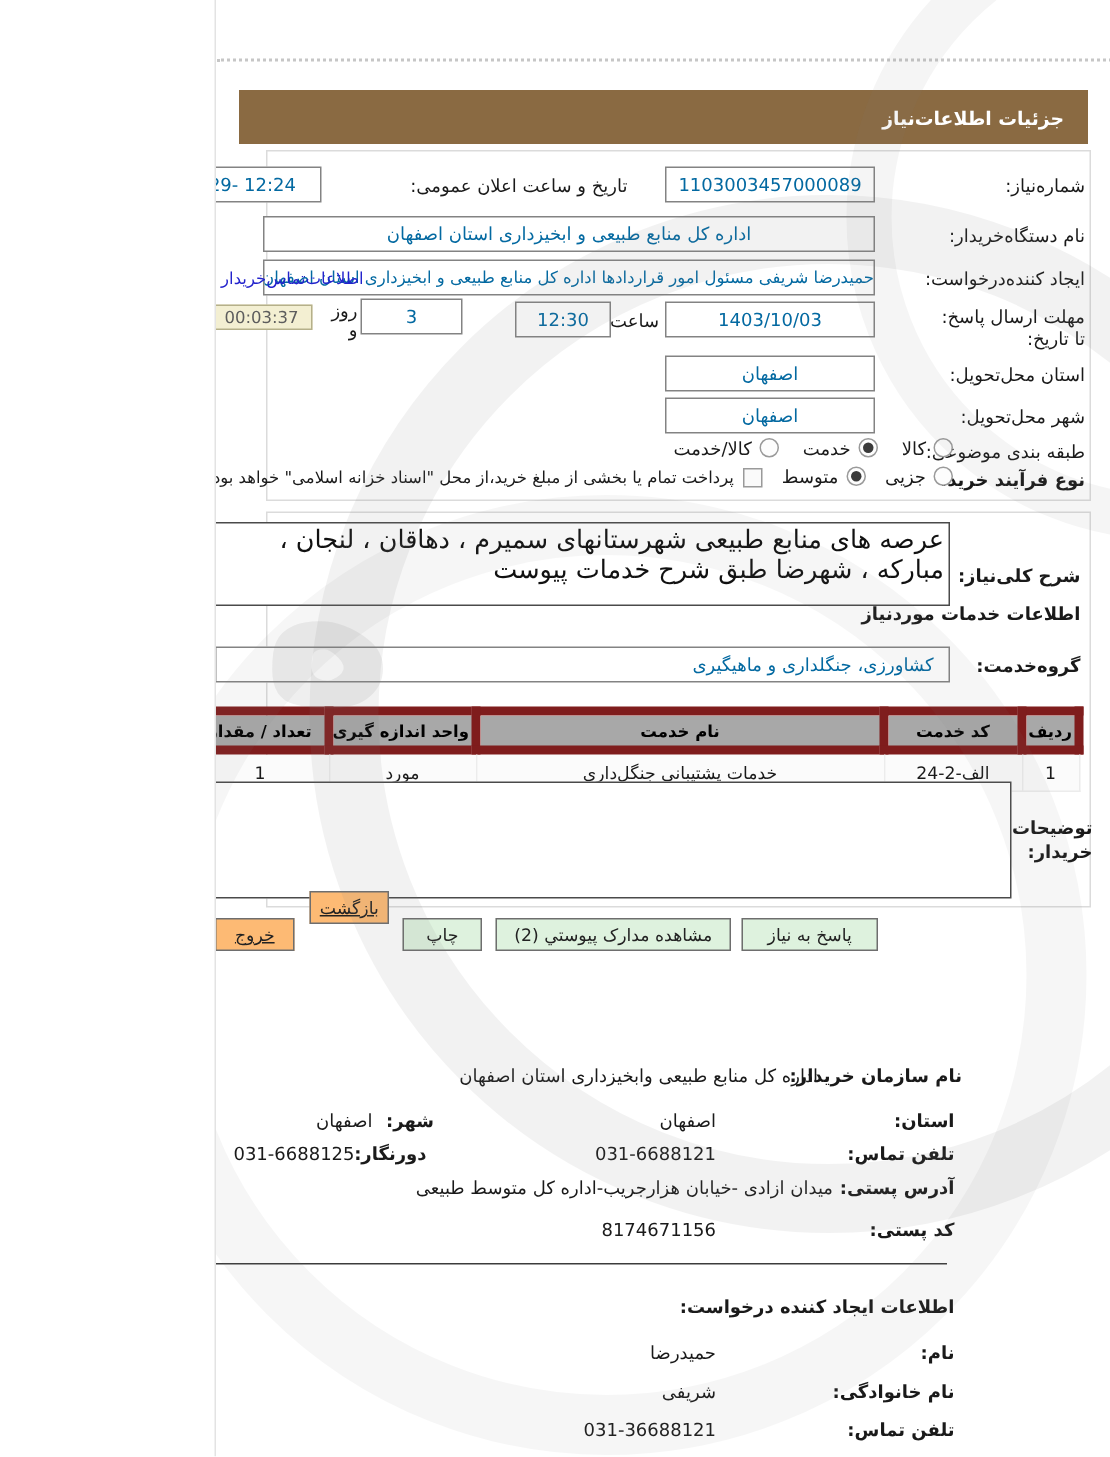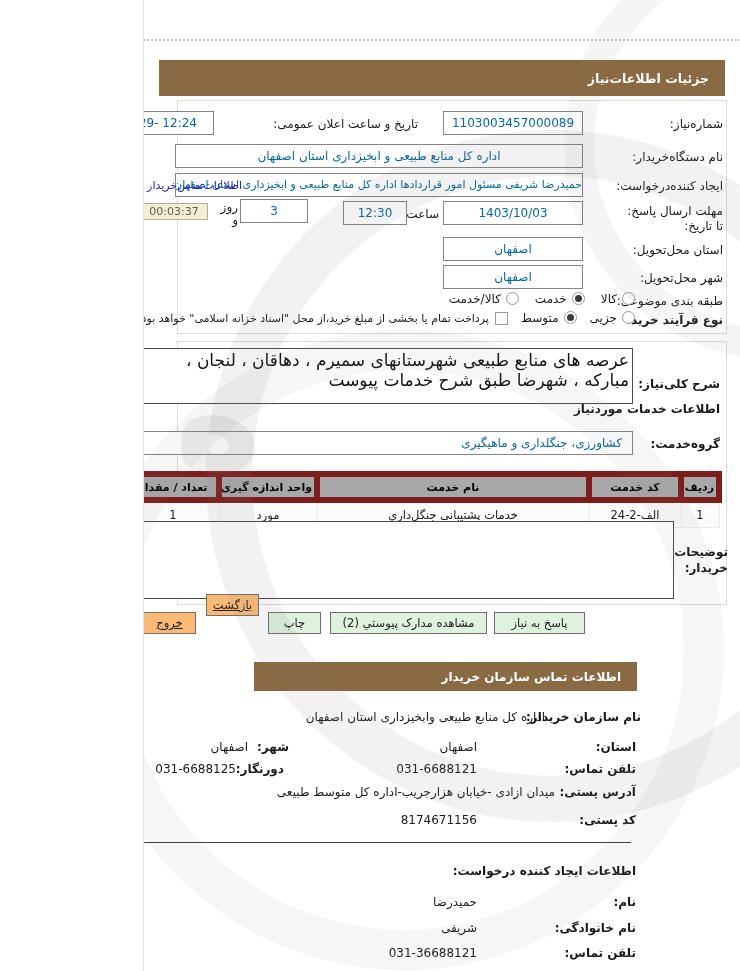--- a/index.html
+++ b/index.html
@@ -165,23 +165,20 @@
 
   <div class="lbl blbl" style="right:12px;top:544px;white-space:normal;width:62px;line-height:16px;">توضیحات خریدار:</div>
   <div class="txtbox" style="right:66px;top:521px;width:644px;height:78px;"></div>
 
   <div class="btn green" style="right:155px;top:612px;width:91px;">پاسخ به نیاز</div>
   <div class="btn green" style="right:253px;top:612px;width:157px;">مشاهده مدارک پیوستي (2)</div>
   <div class="btn green" style="right:419px;top:612px;width:53px;">چاپ</div>
   <div class="btn pink" style="right:481px;top:594px;width:53px;">بازگشت</div>
   <div class="btn pink" style="right:544px;top:612px;width:53px;">خروج</div>
 
-  <div class="bar" style="right:103px;left:110px;top:662px;height:29px;font-size:12px;">
-    <span>اطلاعات تماس  سازمان خریدار</span>
-  </div>
 
   <div class="lbl blbl" style="right:99px;top:710px;">نام سازمان خریدار:</div>
   <div class="lbl" style="right:195px;top:710px;">اداره کل منابع طبیعی وابخیزداری استان اصفهان</div>
 
   <div class="lbl blbl" style="right:104px;top:740px;">استان:</div>
   <div class="lbl" style="right:263px;top:740px;">اصفهان</div>
   <div class="lbl blbl" style="right:451px;top:740px;">شهر:</div>
   <div class="lbl" style="right:492px;top:740px;">اصفهان</div>
 
   <div class="lbl blbl" style="right:104px;top:762px;">تلفن تماس:</div>

